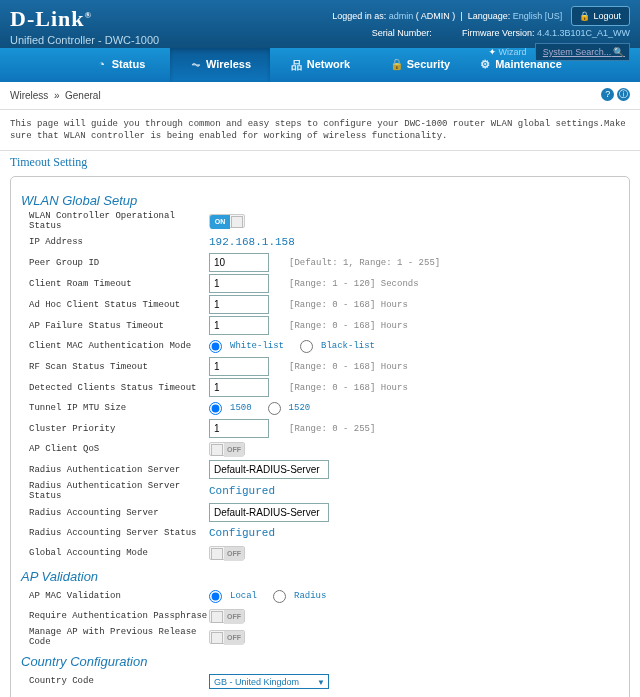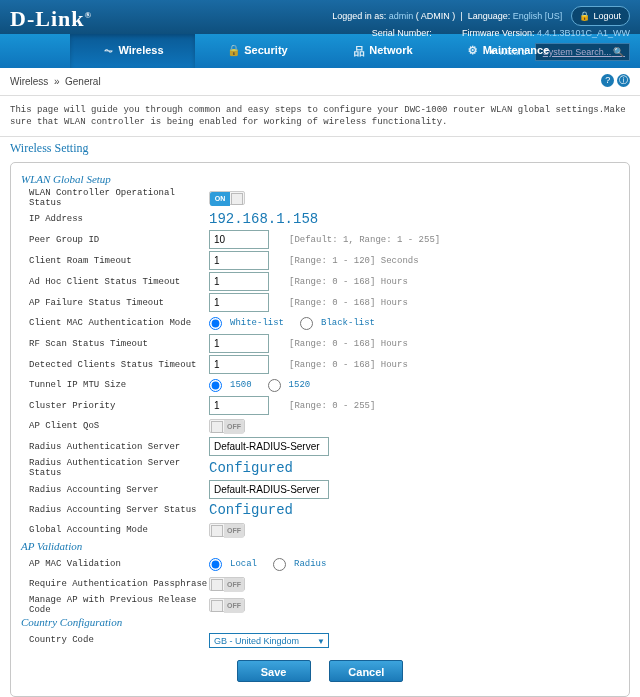--- a/index.html
+++ b/index.html
@@ -3,59 +3,60 @@
 <meta charset="utf-8">
 <style>
 * { box-sizing: border-box; margin: 0; padding: 0; }
 body { font-family: Verdana, Arial, sans-serif; font-size: 10px; background: #fff; color: #333; width: 640px; }
 .header { background: linear-gradient(#1a6aa3, #0e4f7d); color: #fff; padding: 6px 10px 2px; position: relative; }
 .logo { font-family: Georgia, serif; font-size: 22px; font-weight: bold; letter-spacing: 1px; color: #fff; }
 .logo sup { font-size: 9px; }
 .subtitle { font-size: 11px; color: #b8d8ec; margin-top: 2px; }
 .header-right { position: absolute; right: 10px; top: 6px; font-size: 9px; text-align: right; line-height: 14px; }
 .header-right a { color: #9fd4f5; text-decoration: none; }
-.logout-btn { display: inline-block; background: #0a4670; border: 1px solid #5fa8d3; border-radius: 10px; padding: 2px 8px; color: #fff; margin-left: 6px; cursor: pointer; font-size: 9px; }
+.logout-btn { display: inline-block; background: #0a4670; border: 1px solid #5fa8d3; border-radius: 3px; padding: 2px 8px; color: #fff; margin-left: 6px; cursor: pointer; font-size: 9px; }
 .wizard-row { text-align: right; padding: 3px 0; font-size: 9px; }
 .search-box { display: inline-block; background: #0a4670; border: 1px solid #3a7aa8; padding: 1px 4px; width: 95px; color: #aac; font-size: 9px; margin-left: 6px; text-decoration: underline; }
 .nav { background: linear-gradient(#1893d5, #0e74bb); display: flex; padding: 0 70px; }
 .nav-item { flex: 1; text-align: center; padding: 10px 4px; color: #fff; font-size: 11px; font-weight: bold; cursor: pointer; position: relative; }
 .nav-item.active { background: linear-gradient(#0a5a95, #0e74bb); box-shadow: inset 0 2px 4px rgba(0,0,0,0.2); }
 .nav-icon { display: inline-block; width: 14px; height: 14px; vertical-align: middle; margin-right: 3px; opacity: 0.85; }
 .breadcrumb { padding: 8px 10px; font-size: 10px; color: #444; border-bottom: 1px solid #ddd; position: relative; }
 .breadcrumb a { color: #444; text-decoration: none; }
 .help-icons { position: absolute; right: 10px; top: 6px; }
 .help-circle { display: inline-block; width: 13px; height: 13px; border-radius: 50%; background: #1a7ab5; color: #fff; text-align: center; line-height: 13px; font-size: 9px; cursor: pointer; }
 .desc { padding: 8px 10px; font-family: "Courier New", monospace; font-size: 9px; color: #444; line-height: 12px; }
 .section-title { padding: 4px 10px 6px; color: #1a7ab5; font-size: 12px; font-family: Verdana; border-top: 1px solid #ddd; }
 .panel { margin: 0 10px 10px; border: 1px solid #c8c8c8; border-radius: 5px; padding: 10px 10px 14px; background: #fff; }
-.group-title { color: #1a7ab5; font-style: italic; font-size: 11px; margin: 0 0 2px; font-family: Liberation Serif, serif; }
+.group-title { color: #1a7ab5; font-style: italic; font-size: 13px; margin: 6px 0 2px; }
 .row { display: flex; align-items: center; min-height: 20px; padding: 1px 0 1px 8px; }
 .row-label { width: 180px; font-family: "Courier New", monospace; font-size: 9px; color: #333; }
 .row-ctrl { display: flex; align-items: center; gap: 6px; }
 .txtfield { border: 1px solid #8aa; width: 60px; height: 19px; font-size: 10px; padding: 0 4px; }
 .txtfield.wide { width: 120px; }
 .hint { font-family: "Courier New", monospace; font-size: 9px; color: #888; margin-left: 14px; }
-.valtext { color: #1a7ab5; font-family: "Courier New", monospace; font-size: 14px; }
+.valtext { color: #1a7ab5; font-family: "Courier New", monospace; font-size: 11px; }
 .toggle { display: inline-block; width: 36px; height: 14px; border: 1px solid #ccc; border-radius: 2px; position: relative; background: #f4f4f4; cursor: pointer; }
 .toggle.on::before { content: "ON"; position: absolute; left: 0; top: 0; width: 20px; height: 14px; background: #2d9cdb; color: #fff; font-size: 7px; font-weight: bold; text-align: center; line-height: 14px; border-radius: 2px 0 0 2px; }
 .toggle.on::after { content: ""; position: absolute; right: 1px; top: 1px; width: 12px; height: 12px; background: #eee; border: 1px solid #bbb; box-sizing: border-box; }
 .toggle.off::before { content: ""; position: absolute; left: 1px; top: 1px; width: 12px; height: 12px; background: #eee; border: 1px solid #bbb; box-sizing: border-box; }
 .toggle.off::after { content: "OFF"; position: absolute; right: 0; top: 0; width: 20px; height: 14px; background: #ddd; color: #888; font-size: 7px; font-weight: bold; text-align: center; line-height: 14px; border-radius: 0 2px 2px 0; }
 input[type=radio] { vertical-align: middle; }
 .radio-lbl { color: #1a7ab5; font-family: "Courier New", monospace; font-size: 9px; margin: 0 10px 0 2px; }
 .select-box { border: 1px solid #1a7ab5; color: #1a7ab5; font-size: 9px; padding: 1px 16px 1px 4px; position: relative; display: inline-block; min-width: 120px; height: 15px; line-height: 13px; cursor: pointer; }
 .select-box::after { content: "▼"; position: absolute; right: 3px; top: 1px; font-size: 8px; }
 .btns { text-align: center; margin-top: 10px; }
 .btn { display: inline-block; background: linear-gradient(#3ca4dd, #1b7ab8); color: #fff; font-weight: bold; font-size: 11px; width: 74px; height: 22px; line-height: 22px; border: 1px solid #156196; border-radius: 2px; margin: 0 8px; cursor: pointer; }
 </style>
 </head>
 <body>
 
 <div class="header">
   <div class="logo"><span>D-Link</span><sup>®</sup></div>
+  <div class="subtitle">Unified Controller - DWC-1000</div>
   <div class="header-right">
     <div>
       <span>Logged in as:</span>
       <a href="#">admin</a>
       <span>( ADMIN )</span>
       &nbsp;|&nbsp;
       <span>Language:</span>
       <a href="#">English [US]</a>
       <span class="logout-btn">🔒 <span>Logout</span></span>
     </div>
@@ -67,38 +68,39 @@
       <a href="#">4.4.1.3B101C_A1_WW</a>
     </div>
     <div class="wizard-row">
       ✦ <a href="#">Wizard</a>
       <span class="search-box"><span>System Search...</span> 🔍</span>
     </div>
   </div>
 </div>
 
 <div class="nav">
+  <div class="nav-item"><span class="nav-icon">◔</span><span>Status</span></div>
   <div class="nav-item active"><span class="nav-icon">⏦</span><span>Wireless</span></div>
+  <div class="nav-item"><span class="nav-icon">品</span><span>Network</span></div>
   <div class="nav-item"><span class="nav-icon">🔒</span><span>Security</span></div>
-  <div class="nav-item"><span class="nav-icon">品</span><span>Network</span></div>
   <div class="nav-item"><span class="nav-icon">⚙</span><span>Maintenance</span></div>
 </div>
 
 <div class="breadcrumb">
   <a href="#">Wireless</a> &nbsp;»&nbsp;
   <span>General</span>
   <span class="help-icons">
     <span class="help-circle">?</span>
     <span class="help-circle">ⓘ</span>
   </span>
 </div>
 
 <div class="desc">This page will guide you through common and easy steps to configure your DWC-1000 router WLAN global settings.Make sure that WLAN controller is being enabled for working of wireless functionality.</div>
 
-<div class="section-title">Wireless Setting</div>
+<div class="section-title">Timeout Setting</div>
 
 <div class="panel">
 
   <div class="group-title">WLAN Global Setup</div>
 
   <div class="row">
       <div class="row-label">WLAN Controller Operational Status</div>
     <div class="row-ctrl">
         <span class="toggle on"></span>
       </div>

